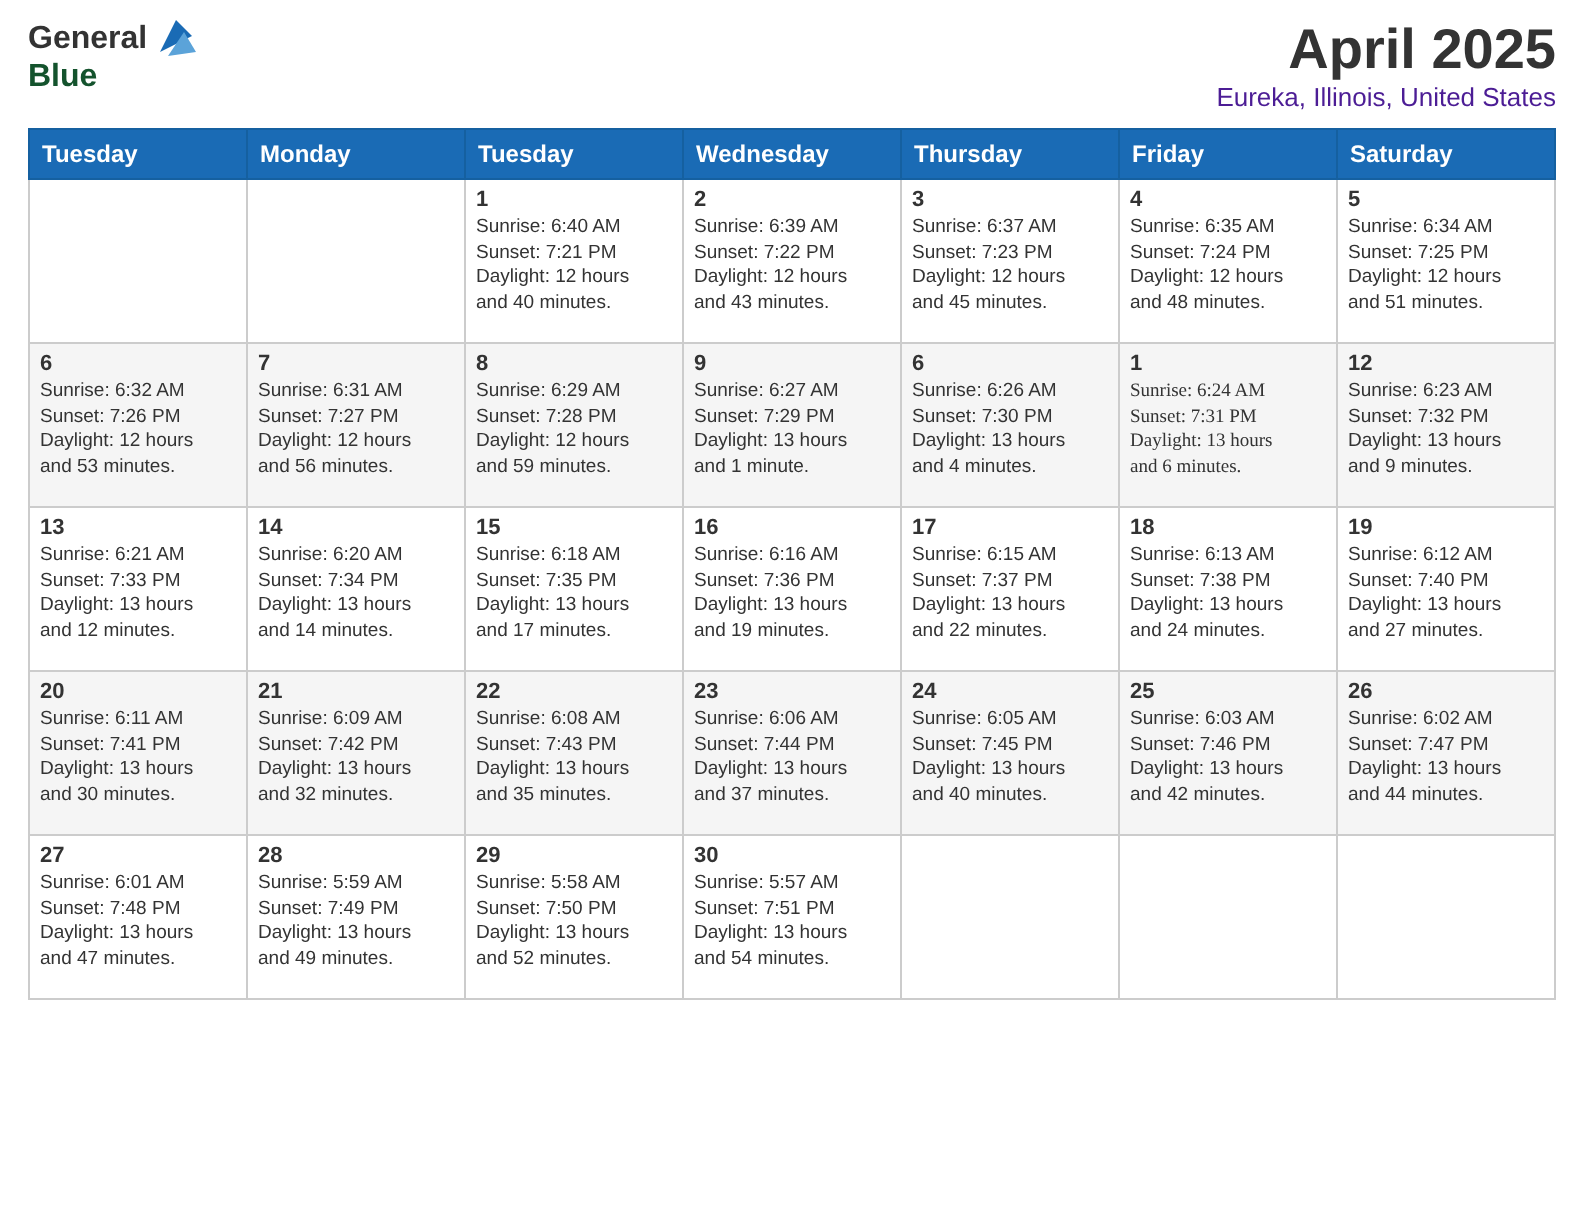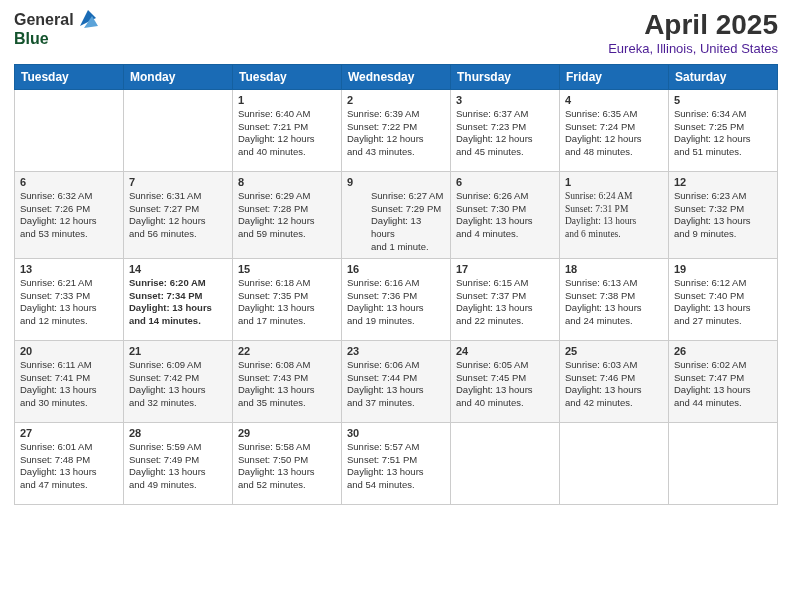--- a/index.html
+++ b/index.html
@@ -196,21 +196,21 @@
           </td>
           <td>
             <span class="cell-day">8</span>
             <div class="cell-info" style="white-space: pre-line;">Sunrise: 6:29 AM
 Sunset: 7:28 PM
 Daylight: 12 hours
 and 59 minutes.</div>
           </td>
           <td>
             <span class="cell-day">9</span>
-            <div class="cell-info" style="white-space: pre-line; margin-left: 24px;">Sunrise: 6:27 AM
+            <div class="cell-info" style="white-space: pre-line;">Sunrise: 6:27 AM
 Sunset: 7:29 PM
 Daylight: 13 hours
 and 1 minute.</div>
           </td>
           <td>
             <span class="cell-day">6</span>
             <div class="cell-info" style="white-space: pre-line;">Sunrise: 6:26 AM
 Sunset: 7:30 PM
 Daylight: 13 hours
 and 4 minutes.</div>
@@ -233,21 +233,21 @@
         <tr>
           <td>
             <span class="cell-day">13</span>
             <div class="cell-info" style="white-space: pre-line;">Sunrise: 6:21 AM
 Sunset: 7:33 PM
 Daylight: 13 hours
 and 12 minutes.</div>
           </td>
           <td>
             <span class="cell-day">14</span>
-            <div class="cell-info" style="white-space: pre-line; font-weight: bold;">Sunrise: 6:20 AM
+            <div class="cell-info" style="white-space: pre-line;">Sunrise: 6:20 AM
 Sunset: 7:34 PM
 Daylight: 13 hours
 and 14 minutes.</div>
           </td>
           <td>
             <span class="cell-day">15</span>
             <div class="cell-info" style="white-space: pre-line;">Sunrise: 6:18 AM
 Sunset: 7:35 PM
 Daylight: 13 hours
 and 17 minutes.</div>

